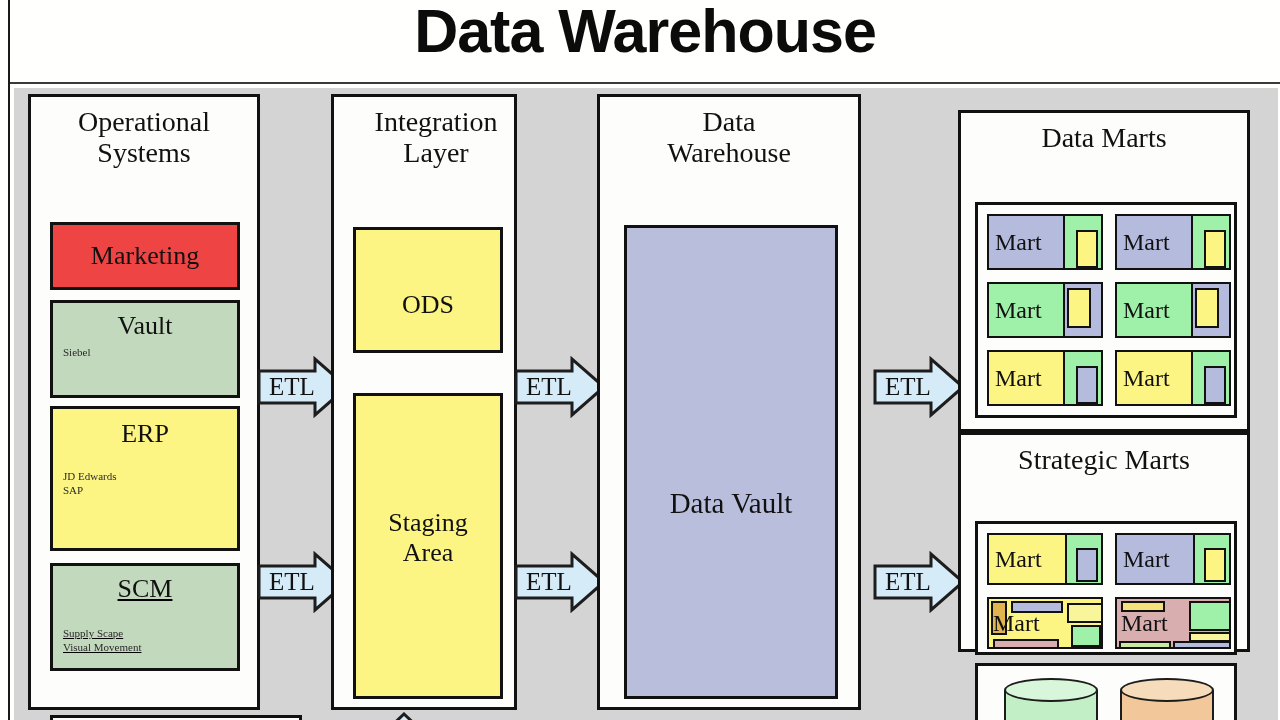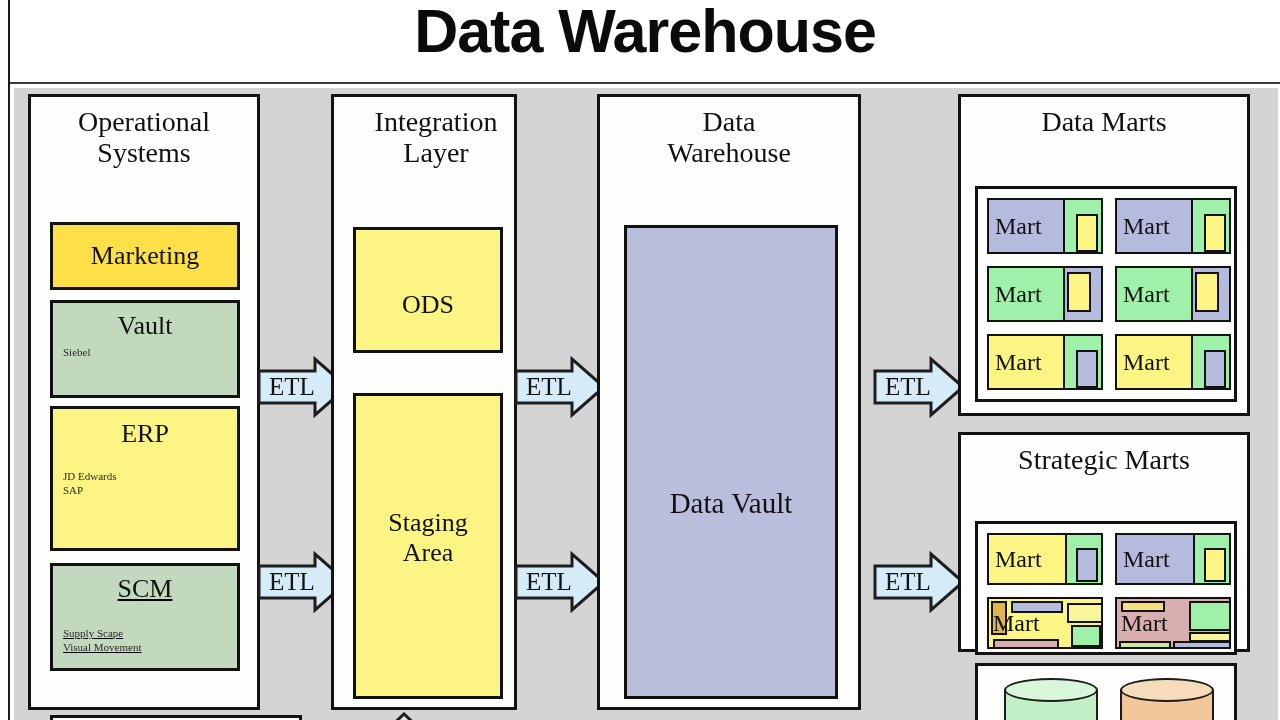--- a/index.html
+++ b/index.html
@@ -73,21 +73,21 @@
   </div>
 
   <div class="canvas">
 
     <div class="panel" style="left:14px;top:6px;width:232px;height:616px;">
       <div class="panel-title">
         <div>Operational</div>
         <div>Systems</div>
       </div>
 
-      <div class="box" style="left:19px;top:125px;width:190px;height:68px;background:#fde047;">
+      <div class="box" style="left:19px;top:125px;width:190px;height:68px;background:#ef4444;">
         <div class="box-title" style="padding-top:16px;">Marketing</div>
       </div>
 
       <div class="box" style="left:19px;top:203px;width:190px;height:98px;background:#c2d9bd;">
         <div class="box-title" style="padding-top:8px;">Vault</div>
         <div class="box-sub">Siebel</div>
       </div>
 
       <div class="box" style="left:19px;top:309px;width:190px;height:145px;background:#fcf584;">
         <div class="box-title" style="padding-top:10px;">ERP</div>
@@ -172,21 +172,21 @@
       <div class="lbl">ETL</div>
     </div>
 
     <div class="etl" style="left:859px;top:463px;">
       <svg width="92" height="62" viewBox="0 0 92 62">
         <polygon points="2,15 58,15 58,3 90,31 58,59 58,47 2,47" fill="#d6ebf8" stroke="#1d1d1d" stroke-width="3"></polygon>
       </svg>
       <div class="lbl">ETL</div>
     </div>
 
-    <div class="panel" style="left:944px;top:6px;width:292px;height:322px;">
+    <div class="panel" style="left:944px;top:22px;width:292px;height:322px;">
       <div class="panel-title">Data Marts</div>
 
       <div class="martgrid" style="left:14px;top:89px;width:262px;height:216px;">
 
         <div class="mart" style="left:9px;top:9px;width:116px;height:56px;background:#b5bbdd;">
           <div class="mlabel">Mart</div>
           <div class="cell" style="right:0;top:0;width:38px;height:100%;background:#9ff0a8;border-left:2.5px solid #111;"></div>
           <div class="cell" style="right:3px;top:14px;width:22px;height:38px;background:#fcf584;border:2.5px solid #111;"></div>
         </div>
         <div class="mart" style="left:137px;top:9px;width:116px;height:56px;background:#b5bbdd;">

